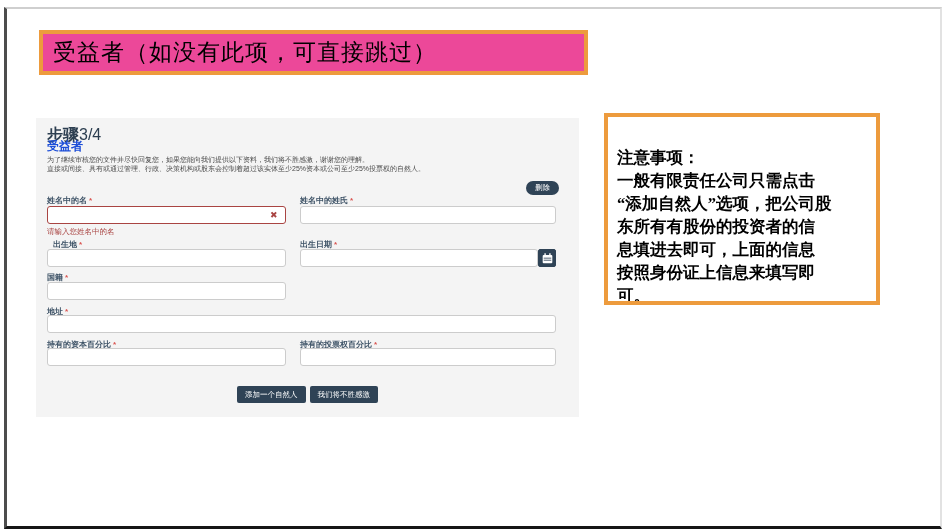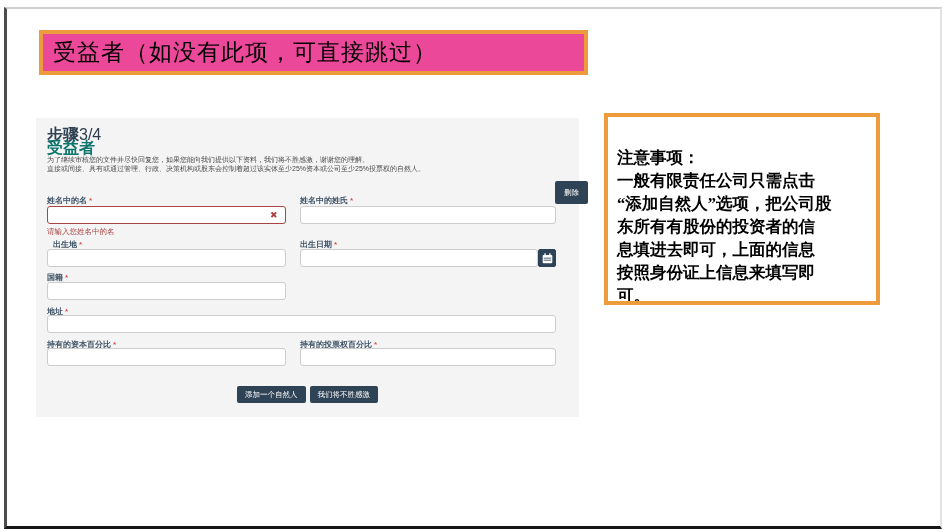--- a/index.html
+++ b/index.html
@@ -23,26 +23,26 @@
               border:4px solid #ED9B3D; background:#fff; padding:6px 8px 4px 9px;
               font-family:"Liberation Serif","DejaVu Serif",serif;
               font-size:16.5px; font-weight:600; line-height:23px; color:#000;
               white-space:pre-line; overflow:hidden; }
 
   
   .panel { position:absolute; left:36px; top:118px; width:543px; height:299px;
            background:#f4f4f4; }
   .step { position:absolute; left:11px; top:7px; font-size:16px; color:#2c3e50; }
   .step b { font-weight:bold; }
-  .heading { position:absolute; left:11px; top:20px; font-size:16px; font-weight:bold; color:#0f766e; }
+  .heading { position:absolute; left:11px; top:20px; font-size:12px; font-weight:bold; color:#1d4ed8; }
   .desc { position:absolute; left:11px; top:37px; font-size:7px; line-height:9px; color:#4a4a4a; width:520px; }
 
   .btn-dark { background:#2F4356; color:#fff; border:none; border-radius:2px;
               font-size:7.5px; font-family:inherit; cursor:pointer; }
-  .delete-btn { position:absolute; left:519px; top:63px; width:33px; height:23px; }
+  .delete-btn { position:absolute; left:490px; top:63px; width:33px; height:14px;border-radius:8px; }
 
   .flabel { position:absolute; font-size:8px; font-weight:bold; color:#3d5266; white-space:nowrap; }
   .req { color:#d9534f; margin-left:2px; font-weight:bold; }
   .tinput { position:absolute; height:18px; background:#fff; border:1px solid #cccccc;
             border-radius:3px; font-size:9px; padding:0 5px; color:#333; font-family:inherit; }
   .tinput.err { border:1px solid #A94442; }
   .x-mark { position:absolute; font-size:9px; font-weight:bold; color:#A94442; pointer-events:none; }
   .error-text { position:absolute; font-size:7.5px; color:#A94442; }
 
   .cal-btn { position:absolute; width:18px; height:18px; background:#2F4356; border:1px solid #2F4356;

